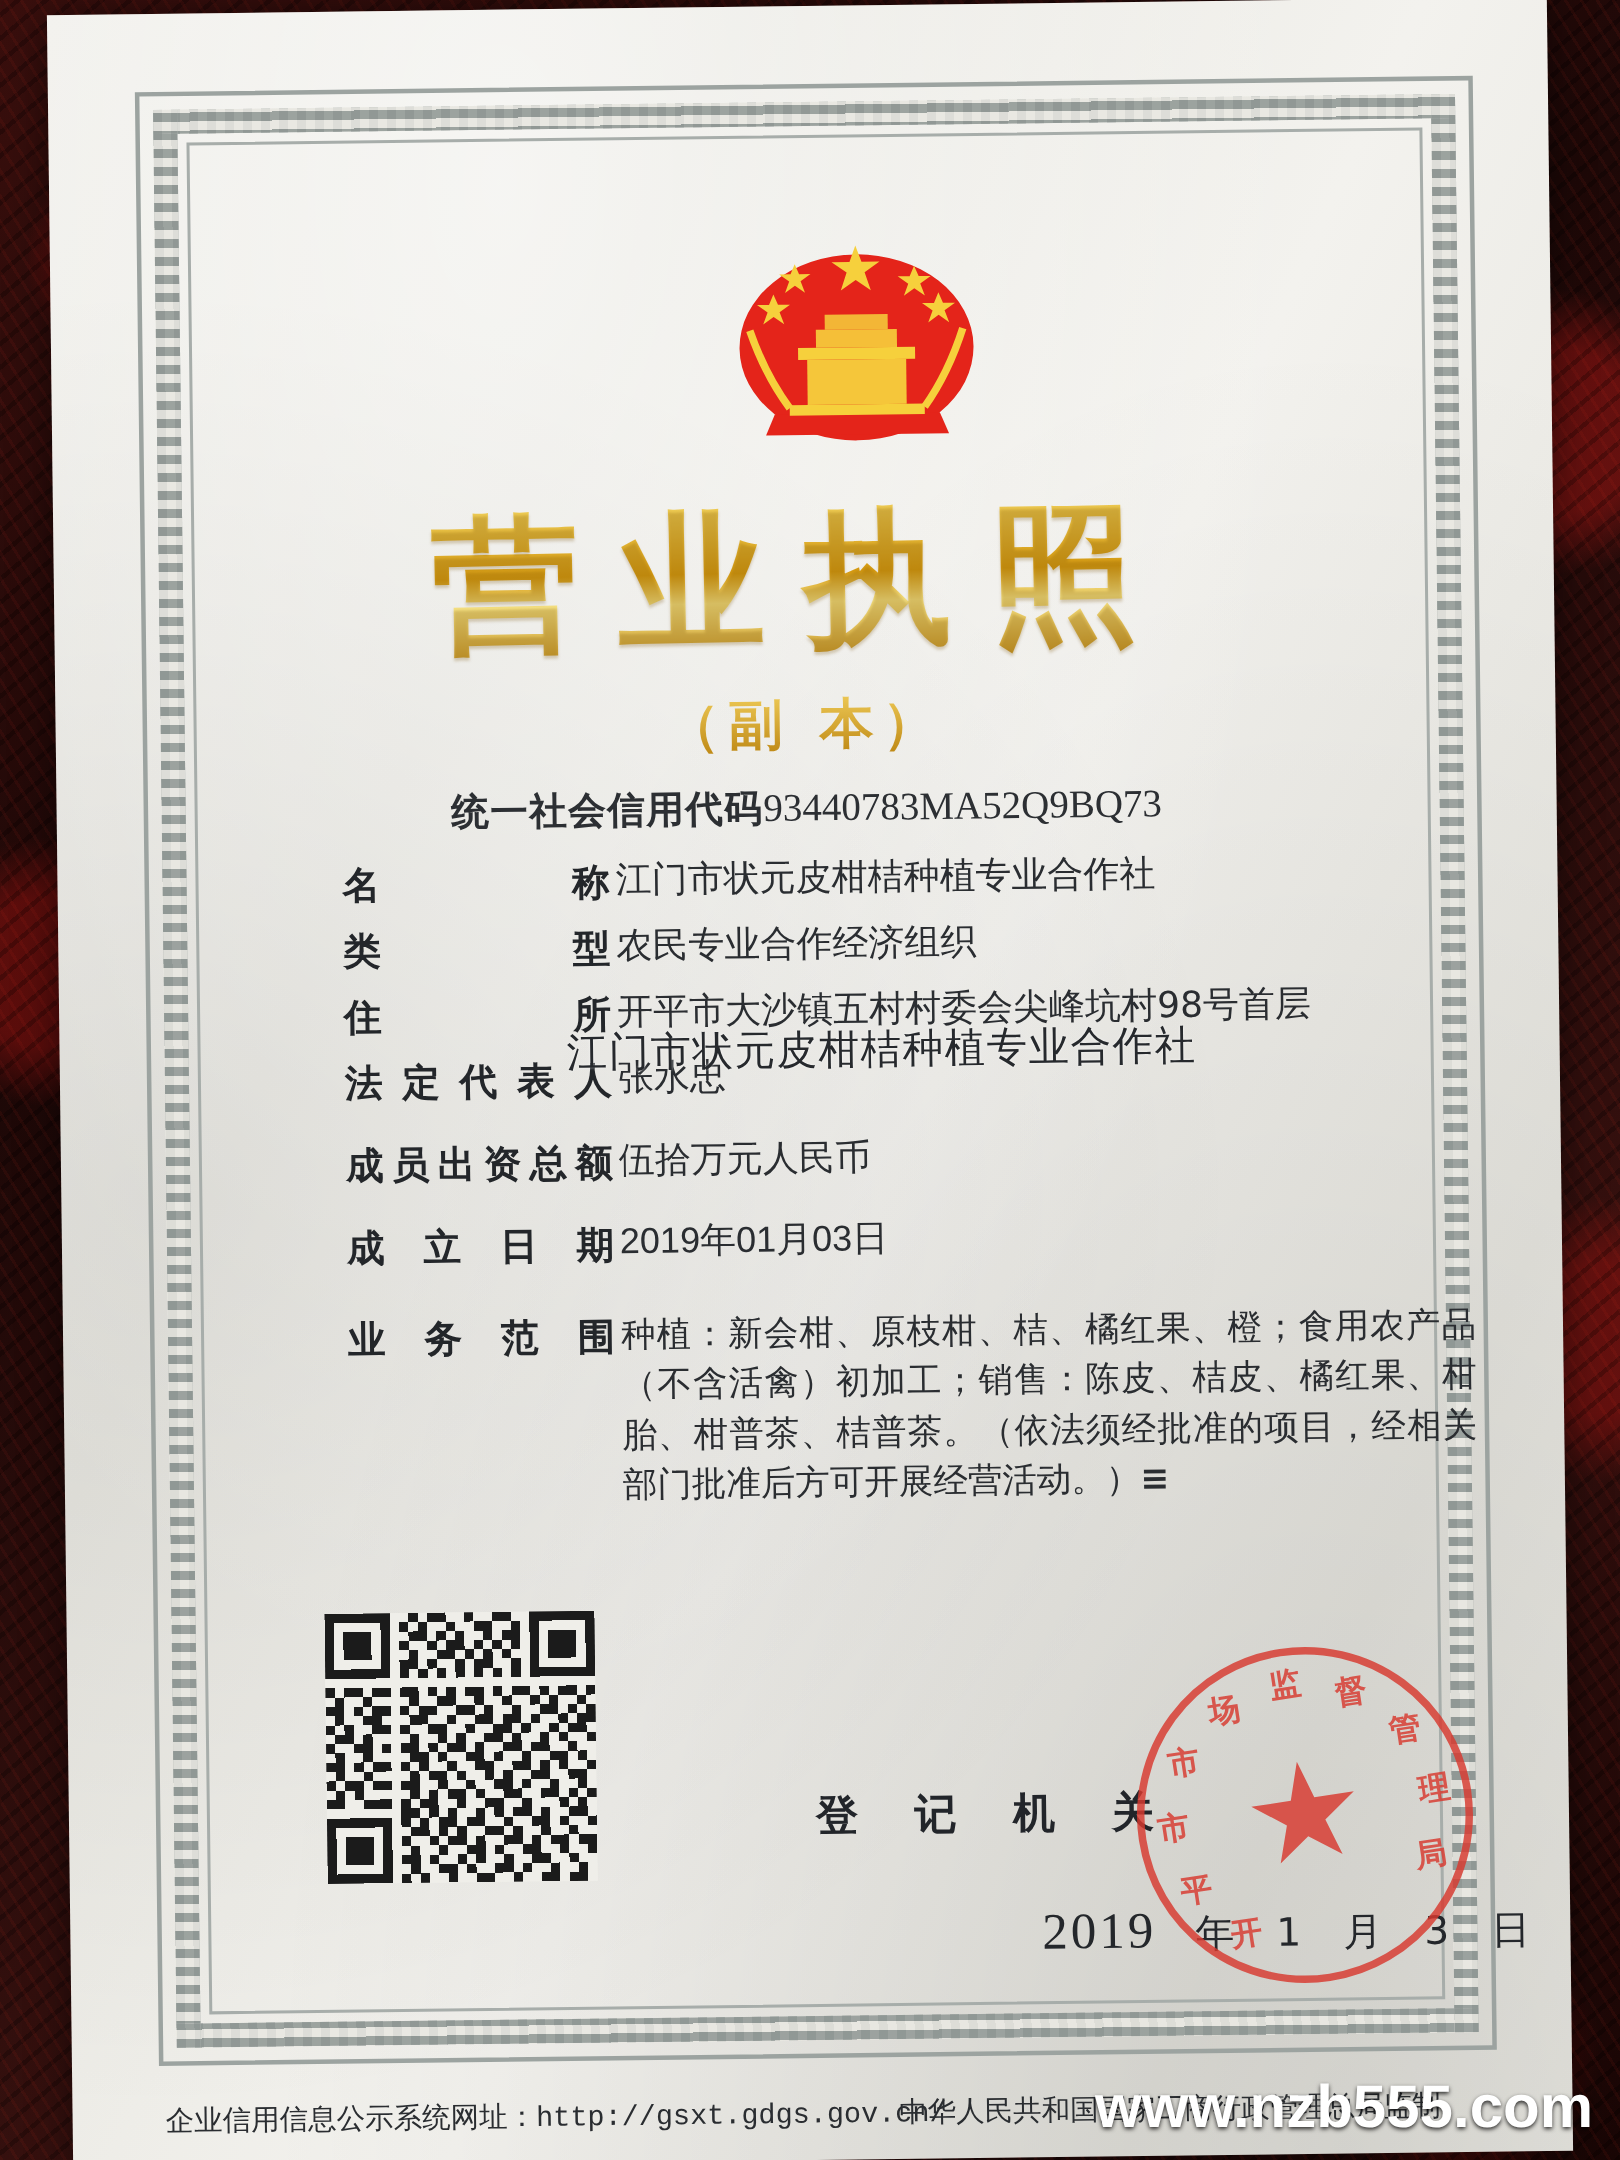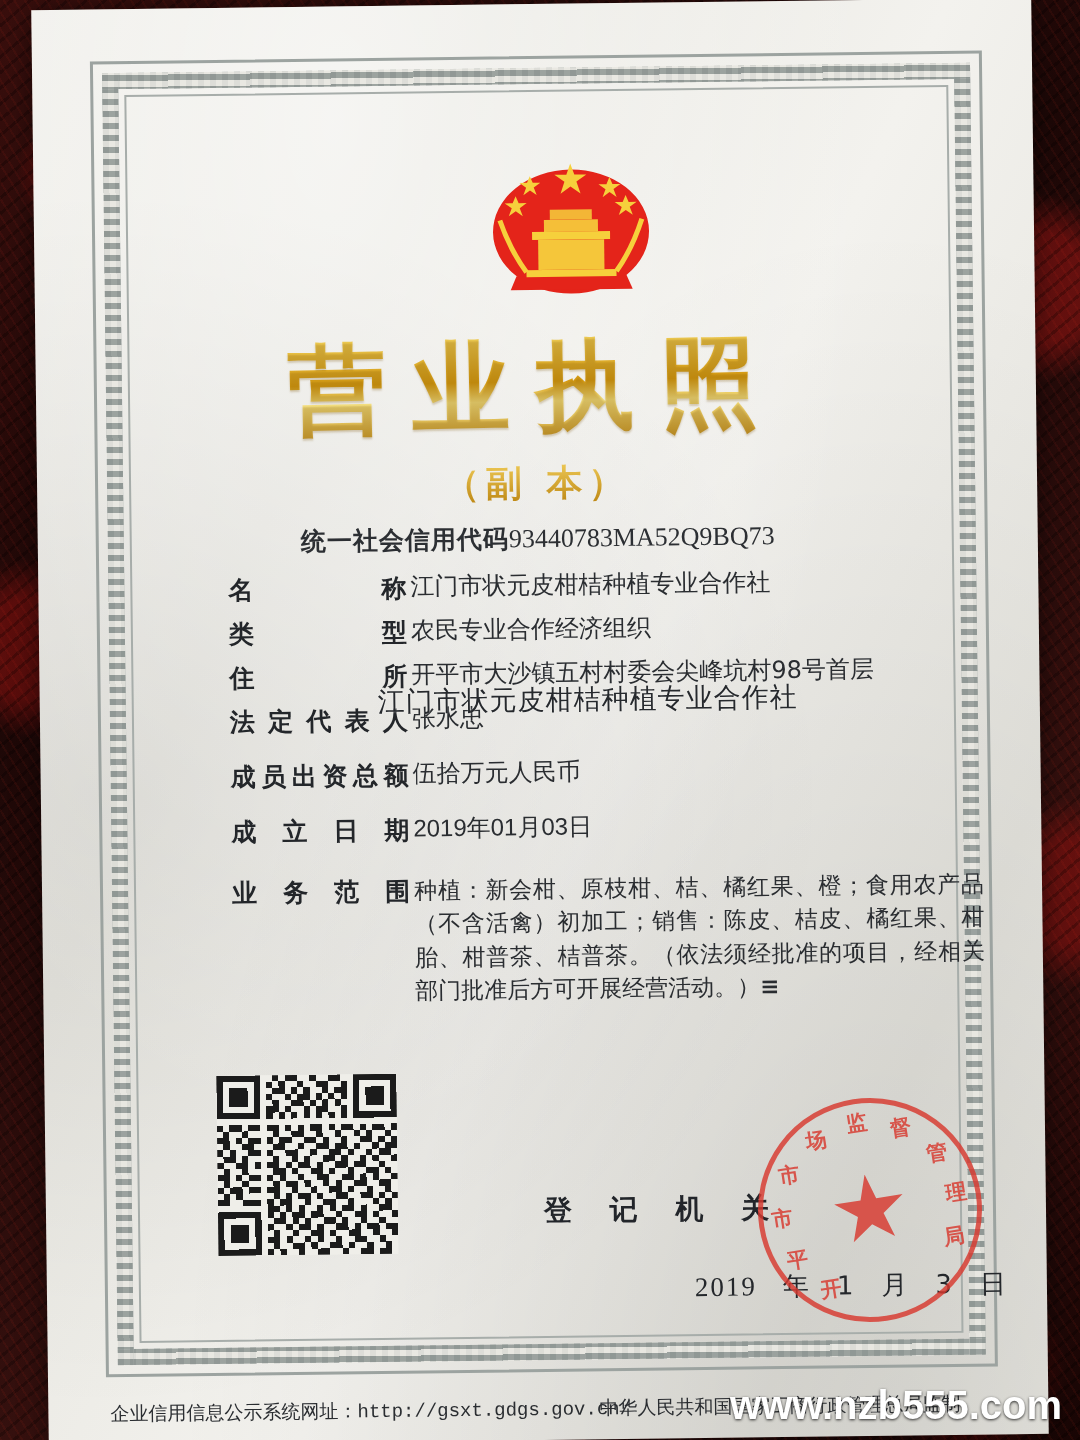--- a/index.html
+++ b/index.html
@@ -132,21 +132,21 @@
   #registrar{
     position:absolute;left:498px;top:1188px;
     font-family:"DejaVu Sans", sans-serif;
     font-size:28px;font-weight:bold;letter-spacing:14px;color:#22252a;
   }
   #dateline{
     position:absolute;left:648px;top:1268px;
     font-family:"DejaVu Sans", sans-serif;font-size:26px;color:#24272b;letter-spacing:2px;
     display:flex;align-items:baseline;gap:26px;
   }
-  #dateline .y{font-family:"Liberation Serif",serif;font-size:27px;}
+  #dateline .y{font-family:"Liberation Serif",serif;font-size:34px;}
 
   
   #seal{
     position:absolute;left:712px;top:1098px;width:214px;height:214px;
     border:5px solid #d8392f;border-radius:50%;
     color:#d8392f;opacity:.82;transform:rotate(-8deg);
   }
   #seal .ring-text{position:absolute;inset:0;}
   #seal .ch{
     position:absolute;left:50%;top:50%;

